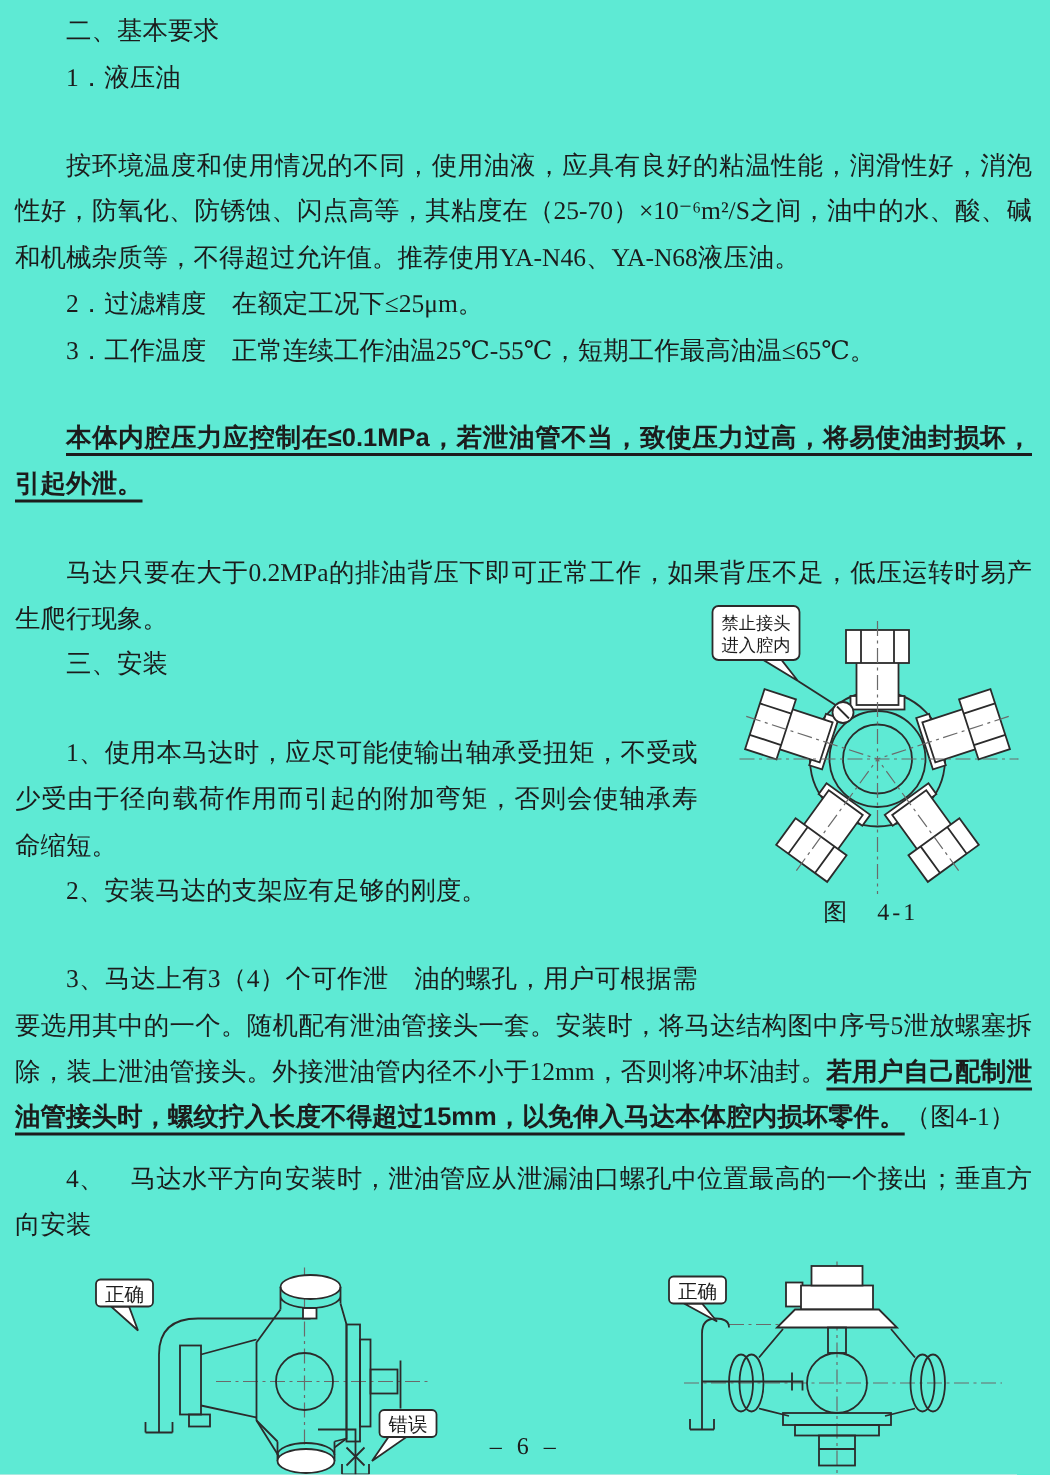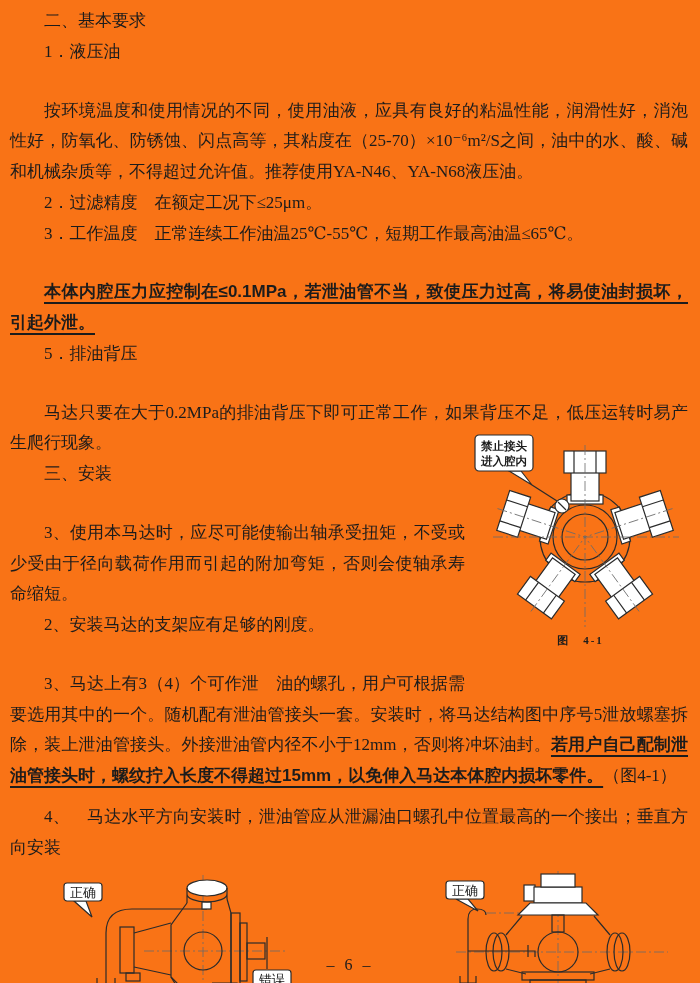--- a/index.html
+++ b/index.html
@@ -1,33 +1,33 @@
 <!DOCTYPE html>
 <html><head>
 <meta charset="utf-8">
 <style>
   html,body{margin:0;padding:0;background:#e8e8e8;}
   .page{
-    width:700px;height:983px;background:#f97316;position:relative;
+    width:700px;height:983px;background:#5eead4;position:relative;
     font-family:"Liberation Serif","DejaVu Serif",serif;
     color:#1c1c1c;font-size:17px;box-sizing:border-box;
     padding:6px 12px 0 10px;overflow:hidden;
   }
   p{margin:0;line-height:30.75px;}
   .indent{text-indent:34px;}
   .just{text-align:justify;margin-top:28px;}
   .bold-u{
     font-family:"Liberation Sans","DejaVu Sans",sans-serif;
     font-weight:bold;text-decoration:underline;
     text-decoration-thickness:1.6px;text-underline-offset:5px;
   }
   .item4{margin-top:10px;}
-  .fig41-float{float:right;width:215px;height:240px;margin-left:8px;font-weight:bold;}
+  .fig41-float{float:right;width:215px;height:240px;margin-left:8px;}
   .fig41-float svg{display:block;margin-top:-26px;}
-  .caption{text-align:center;font-size:11px;letter-spacing:2px;line-height:22px;}
+  .caption{text-align:center;font-size:16px;letter-spacing:2px;line-height:22px;}
   .figrow{clear:both;position:relative;height:186px;margin-top:8px;}
   .figblock{position:absolute;top:0;}
   .f42{left:50px;width:300px;}
   .f43{left:408px;width:290px;}
   .pagenum{position:absolute;bottom:9px;left:0;right:0;text-align:center;font-size:16px;letter-spacing:3px;}
   svg{overflow:visible;}
   .ln{stroke:#2b2b2b;stroke-width:1.2;fill:none;}
   .lnw{stroke:#2b2b2b;stroke-width:1.2;fill:#fff;}
   .cl{stroke:#6a6a6a;stroke-width:0.8;fill:none;stroke-dasharray:10 3 2 3;}
   .svgtxt{font-size:13px;fill:#1c1c1c;stroke:none;text-anchor:middle;font-family:inherit;}
@@ -37,21 +37,20 @@
 <body>
 
 <div class="page">
 
   <p class="indent">二、基本要求</p>
   <p class="indent">1．液压油</p>
   <p class="indent just">按环境温度和使用情况的不同，使用油液，应具有良好的粘温性能，润滑性好，消泡性好，防氧化、防锈蚀、闪点高等，其粘度在（25-70）×10⁻⁶m²/S之间，油中的水、酸、碱和机械杂质等，不得超过允许值。推荐使用YA-N46、YA-N68液压油。</p>
   <p class="indent">2．过滤精度　在额定工况下≤25μm。</p>
   <p class="indent">3．工作温度　正常连续工作油温25℃-55℃，短期工作最高油温≤65℃。</p>
   <p class="indent just"><span class="bold-u">本体内腔压力应控制在≤0.1MPa，若泄油管不当，致使压力过高，将易使油封损坏，引起外泄。</span></p>
-  <p class="indent">5．排油背压</p>
   <p class="indent just">马达只要在大于0.2MPa的排油背压下即可正常工作，如果背压不足，低压运转时易产生爬行现象。</p>
 
   <div class="fig41-float">
     <svg width="212" height="196" viewBox="0 0 212 196">
 
       <circle class="ln" cx="112" cy="104" r="45"></circle>
 
       <g>
         <g transform="rotate(0 112 104)">
           <rect class="lnw" x="94" y="62" width="36" height="9"></rect>
@@ -106,21 +105,21 @@
         <polygon class="lnw" points="36,38 48,38 59,52"></polygon>
         <rect class="lnw" x="2" y="2" width="58" height="36" rx="4"></rect>
         <text class="svgtxt-s" x="31" y="17">禁止接头</text>
         <text class="svgtxt-s" x="31" y="32">进入腔内</text>
       </g>
     </svg>
     <div class="caption">图　4-1</div>
   </div>
 
   <p class="indent">三、安装</p>
-  <p class="indent just">3、使用本马达时，应尽可能使输出轴承受扭矩，不受或少受由于径向载荷作用而引起的附加弯矩，否则会使轴承寿命缩短。</p>
+  <p class="indent just">1、使用本马达时，应尽可能使输出轴承受扭矩，不受或少受由于径向载荷作用而引起的附加弯矩，否则会使轴承寿命缩短。</p>
   <p class="indent">2、安装马达的支架应有足够的刚度。</p>
   <p class="indent just"><span>3、马达上有3（4）个可作泄　油的螺孔，用户可根据需要选用其中的一个。随机配有泄油管接头一套。安装时，将马达结构图中序号5泄放螺塞拆除，装上泄油管接头。外接泄油管内径不小于12mm，否则将冲坏油封。</span><span class="bold-u">若用户自己配制泄油管接头时，螺纹拧入长度不得超过15mm，以免伸入马达本体腔内损坏零件。</span><span>（图4-1）</span></p>
   <p class="indent just item4">4、　马达水平方向安装时，泄油管应从泄漏油口螺孔中位置最高的一个接出；垂直方向安装</p>
 
   <div class="figrow">
 
     <div class="figblock f42">
       <svg width="300" height="160" viewBox="0 0 300 160">
 
         <line class="cl" x1="84" y1="80" x2="226" y2="80"></line>

